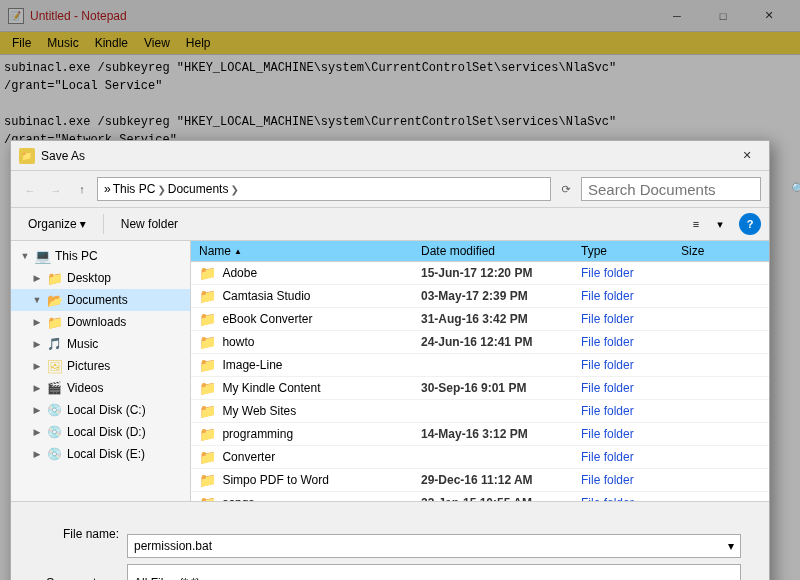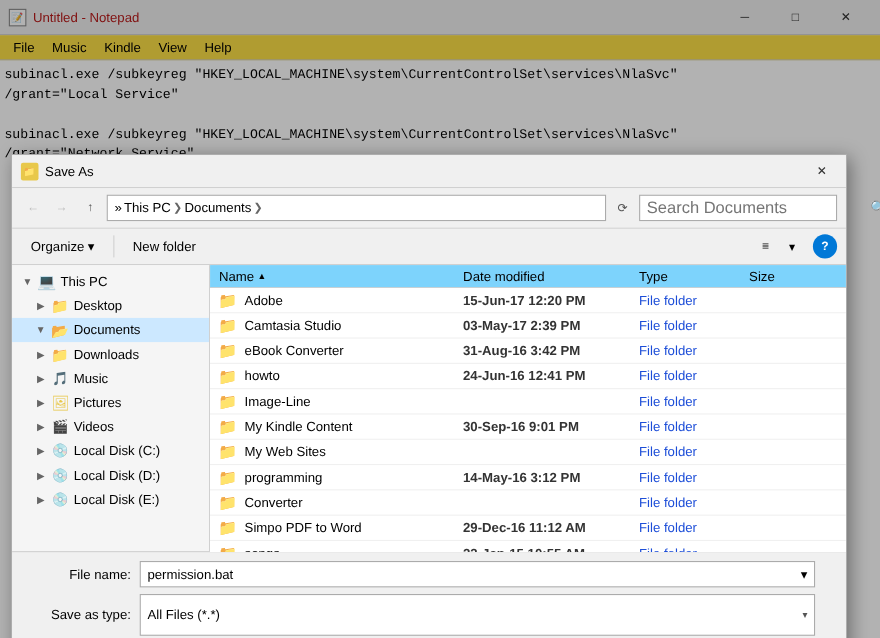--- a/index.html
+++ b/index.html
@@ -438,20 +438,21 @@
 
     .form-input {
       flex: 1;
       height: 24px;
       border: 1px solid #ababab;
       background: #fff;
       padding: 0 6px;
       font-size: 12px;
       display: flex;
       align-items: center;
+      margin-top: 24px;
     }
 
     .form-dropdown {
       flex: 1;
       height: 38px;
       border: 1px solid #ababab;
       background: #fff;
       padding: 0 6px;
       font-size: 12px;
       display: flex;

